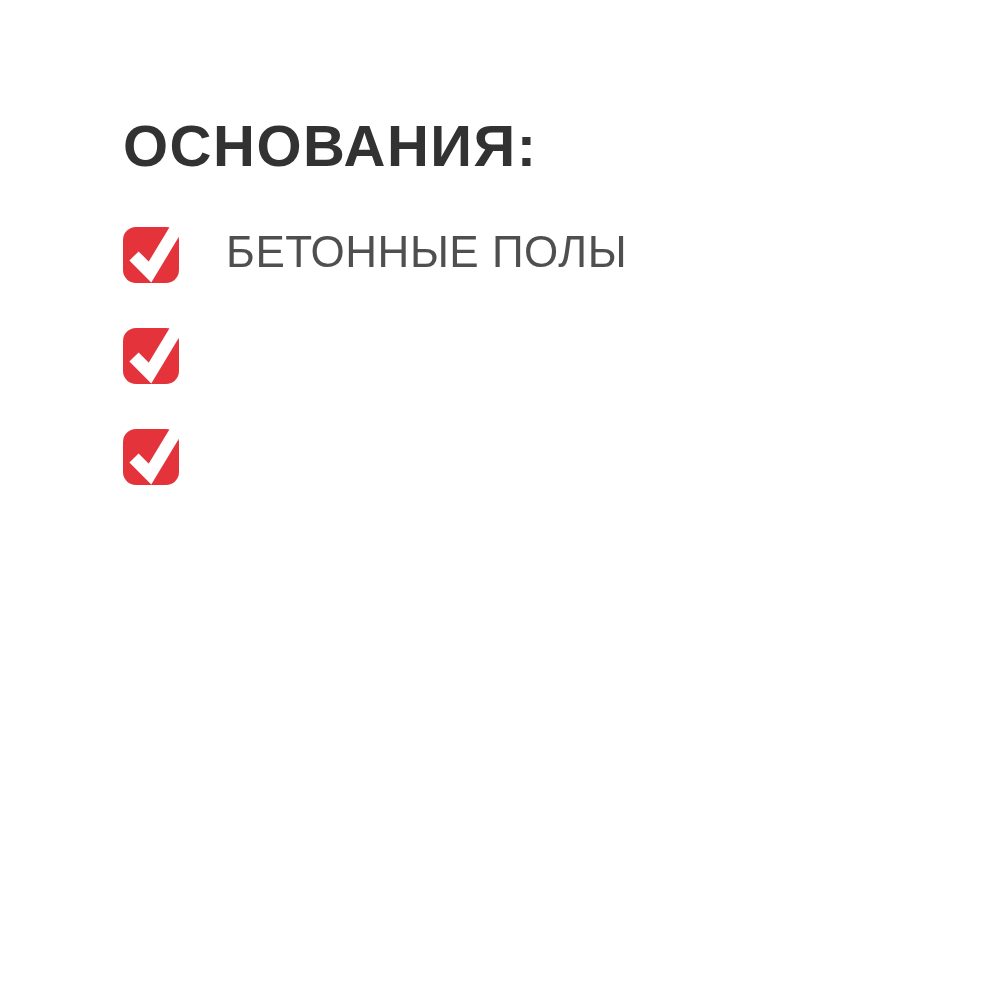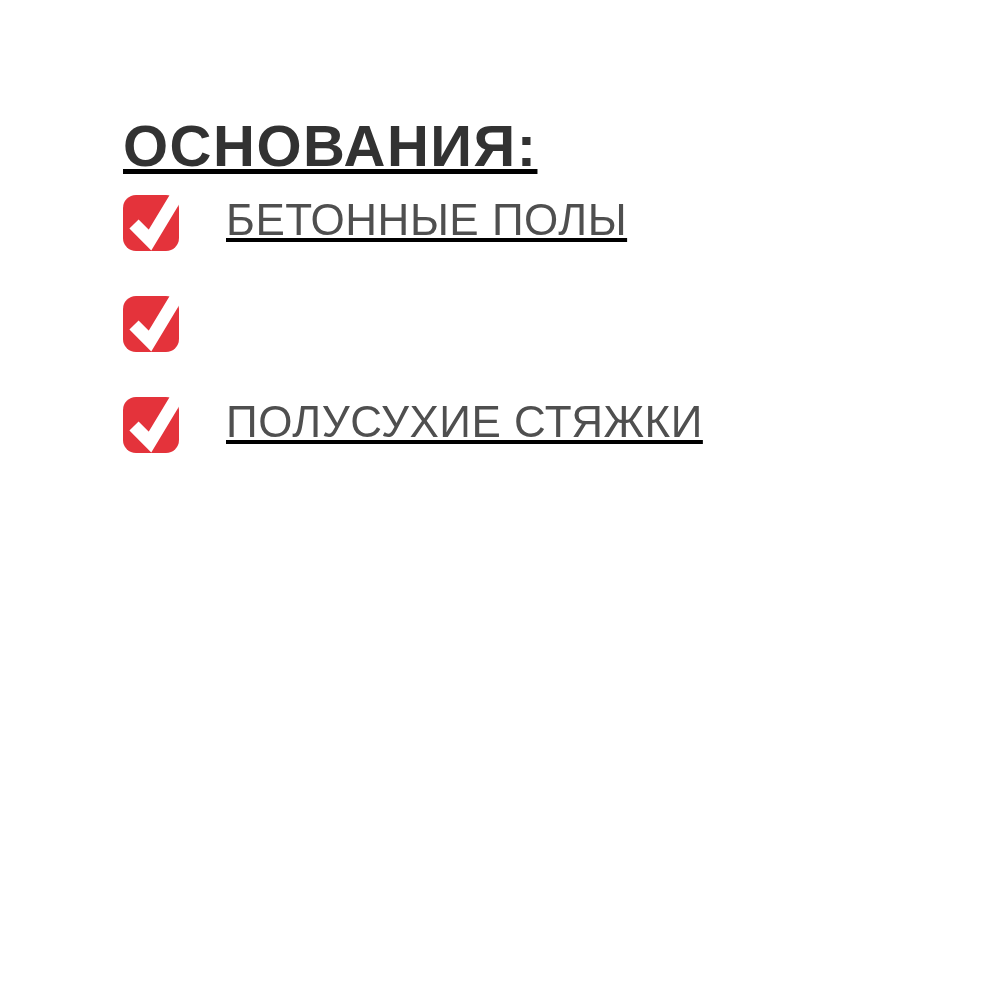--- a/index.html
+++ b/index.html
@@ -12,32 +12,31 @@
     background: var(--background, #ffffff);
     font-family: "Liberation Sans", "DejaVu Sans", sans-serif;
     overflow: hidden;
     position: relative;
   }
   .content {
     position: absolute;
     left: 123px;
     top: 116px;
     width: 730px;
-    text-decoration: underline;
   }
   .page-title {
     margin: 0;
     font-size: 58px;
     line-height: 60px;
     font-weight: 800;
     letter-spacing: 1.5px;
     color: var(--heading, #323232);
   }
   .check-list {
-    margin-top: 20px;
+    margin-top: 52px;
     display: flex;
     flex-direction: column;
     gap: 46px;
   }
   .check-item {
     display: flex;
     align-items: flex-start;
     column-gap: 45px;
   }
   .check-icon-wrap {
@@ -99,17 +98,16 @@
       </span>
     </div>
 
     <div class="check-item">
       <span class="check-icon-wrap">
         <svg viewBox="0 0 58 62" aria-hidden="true">
           <rect class="check-rect" x="0" y="6" width="56" height="56" rx="13"></rect>
           <path class="check-stroke" d="M11 35 L27 51 L56 3"></path>
         </svg>
       </span>
-      <span class="item-label">ПОЛУСУХИЕ СТЯЖКИ</span>
     </div>
 
   </div>
 </div>
 
 </body></html>

